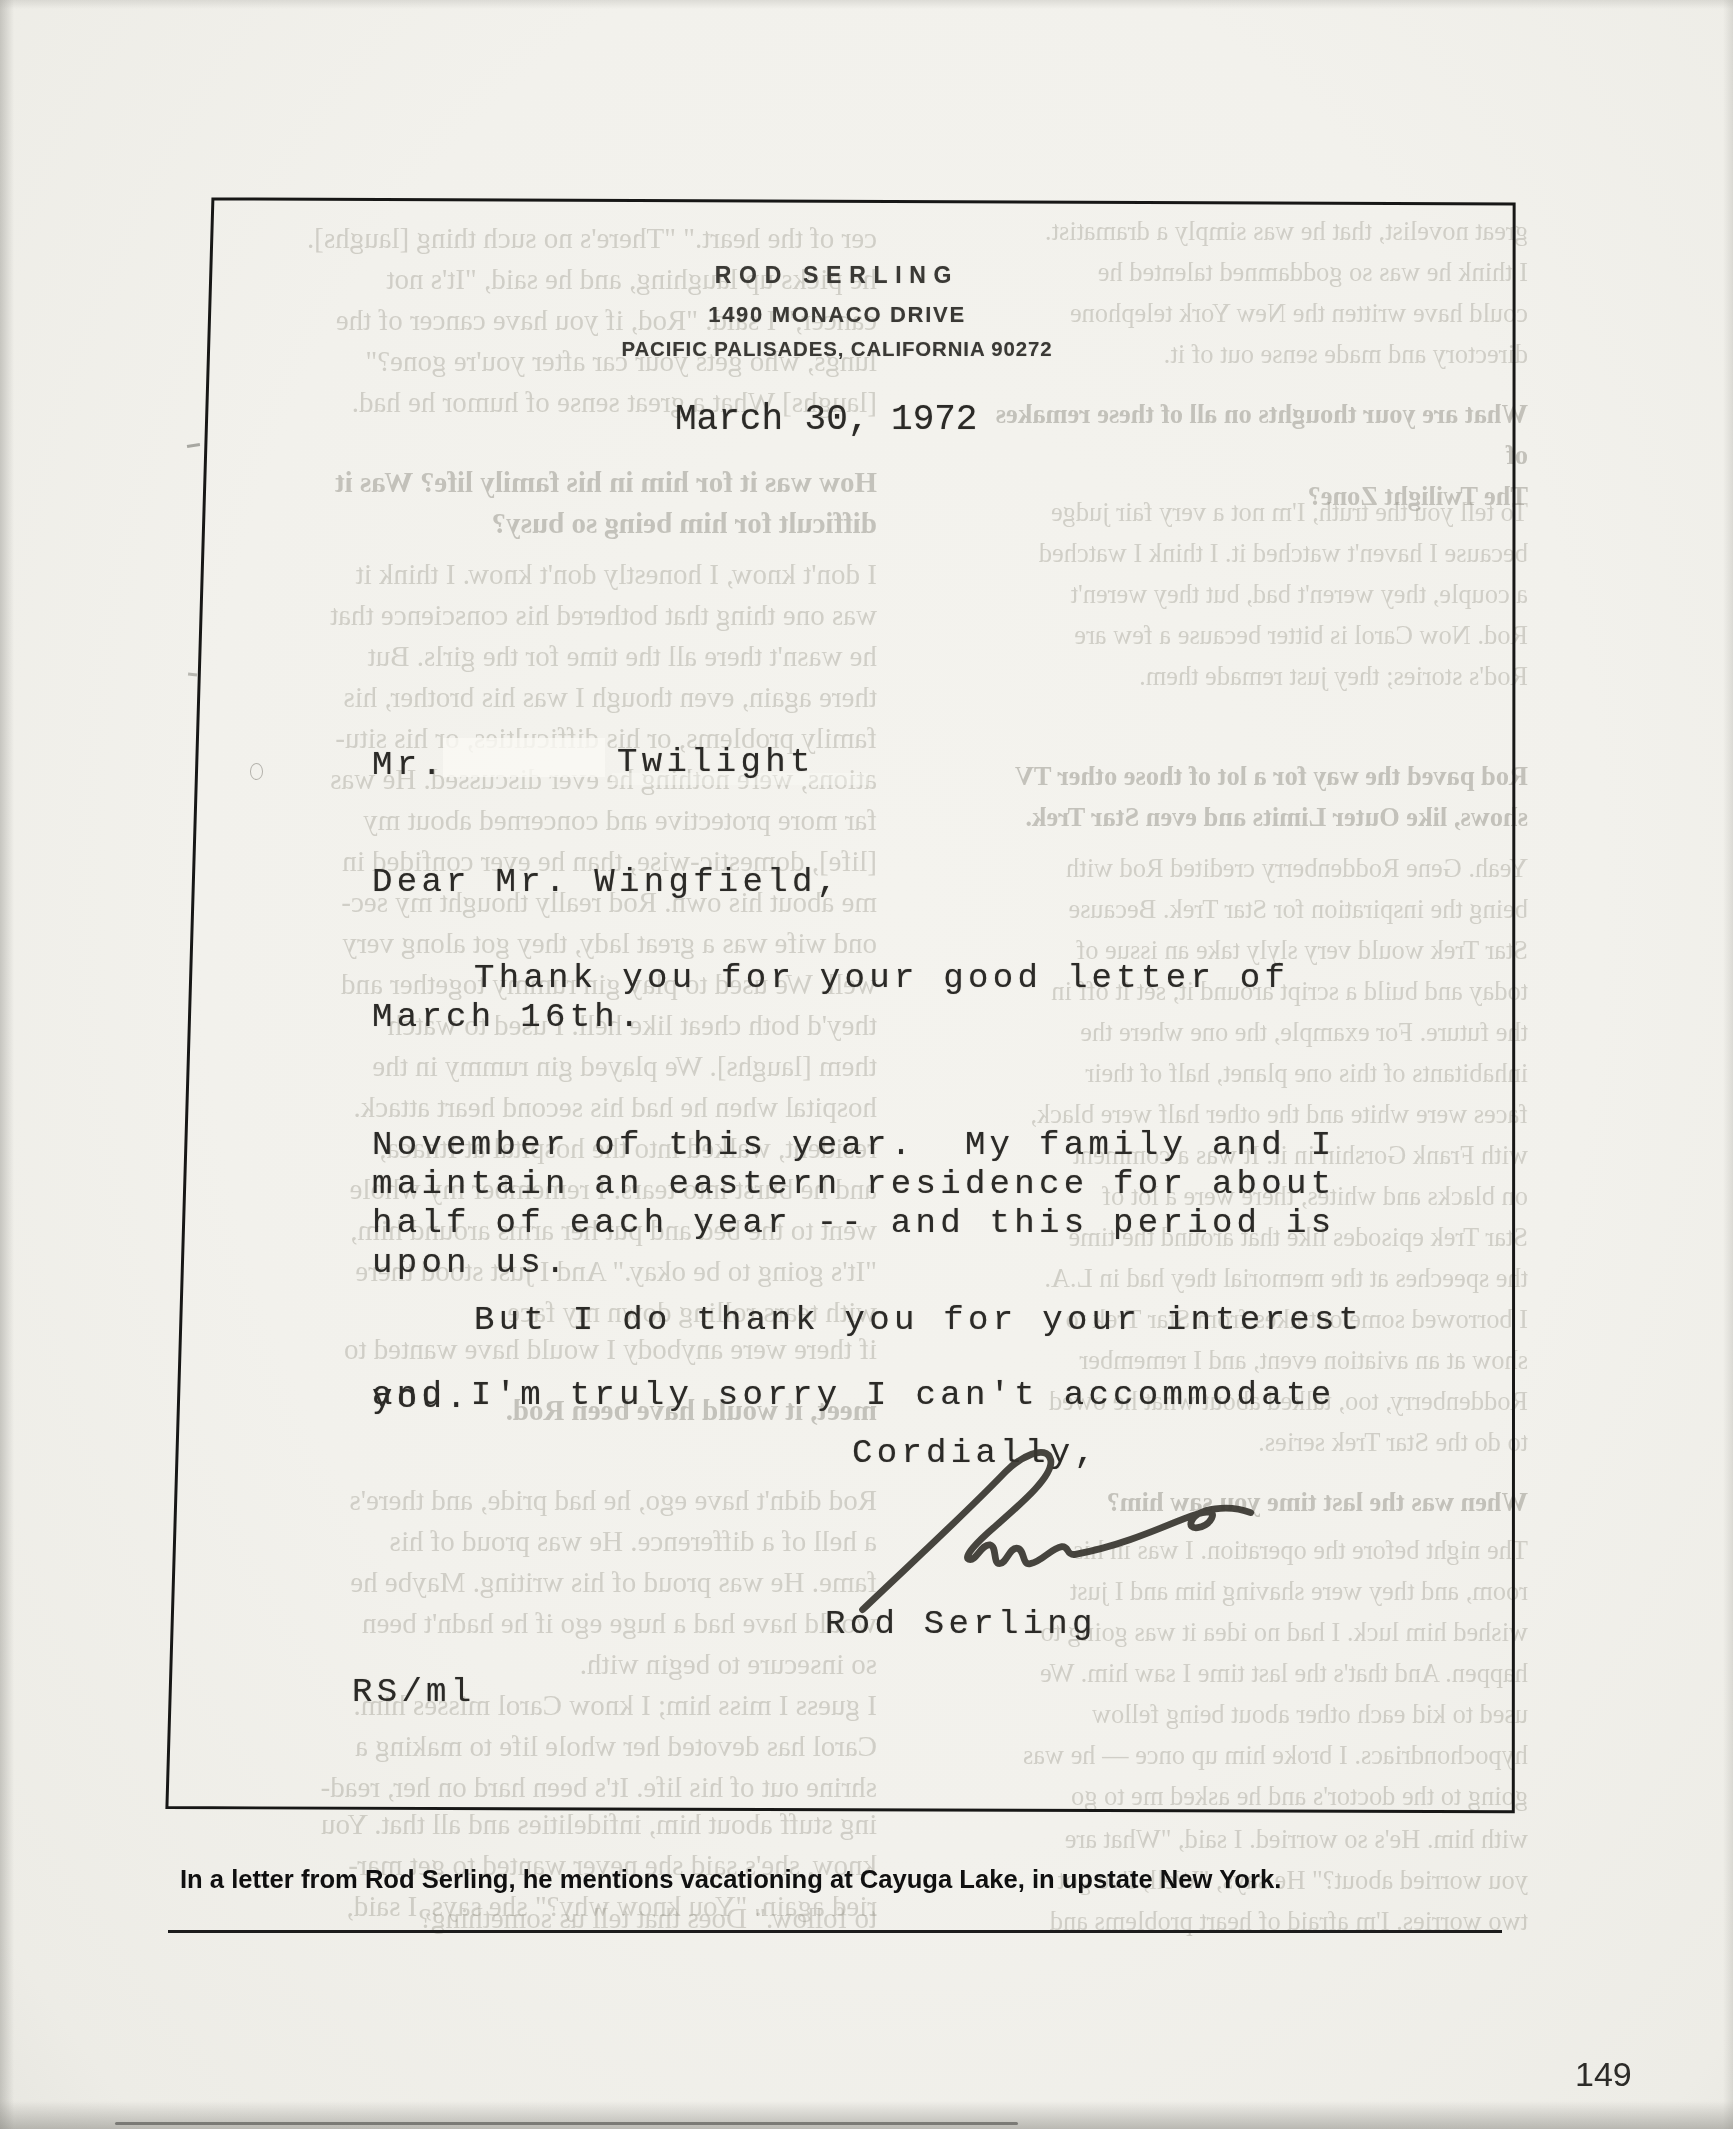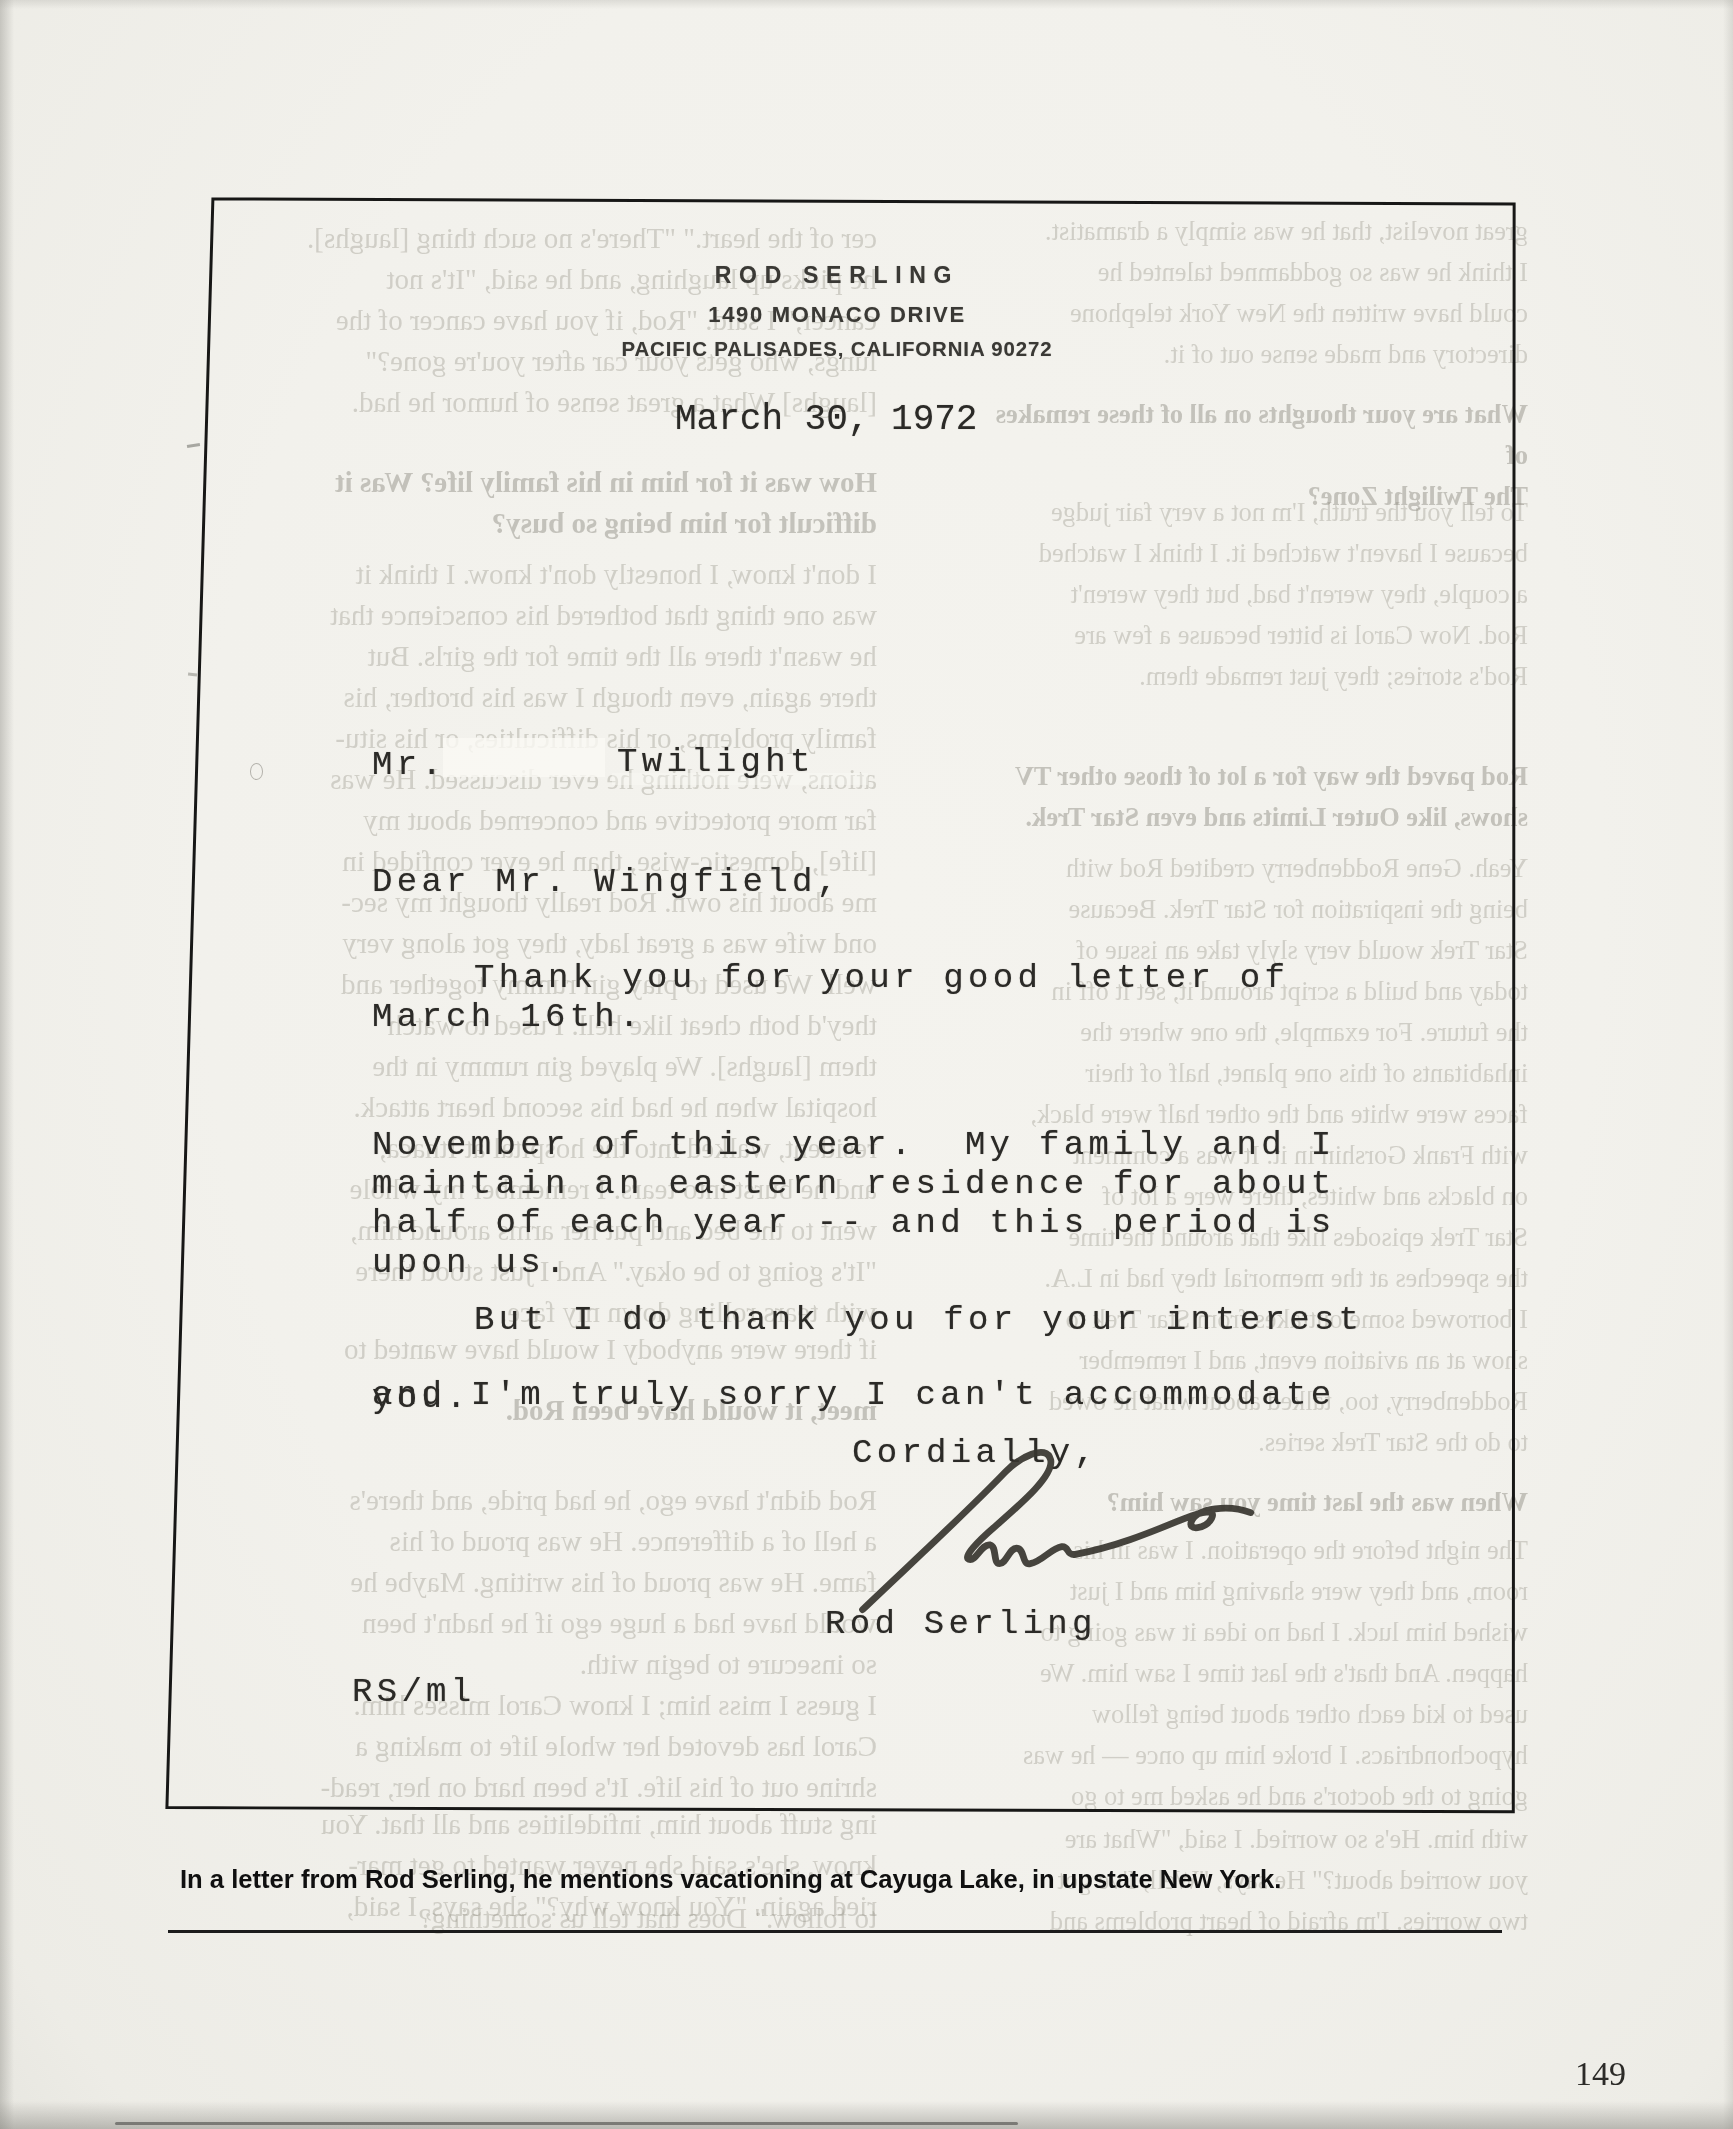--- a/index.html
+++ b/index.html
@@ -45,21 +45,21 @@
   #sig-svg{position:absolute;left:796px;top:1436px;z-index:4;}
   
   .caption{
     position:absolute;left:180px;top:1865px;z-index:3;
     font-family:Liberation Sans, sans-serif;font-weight:bold;
     font-size:25.6px;color:#101010;white-space:nowrap;letter-spacing:0;
   }
   .rule{position:absolute;left:168px;top:1930px;width:1334px;height:3.4px;background:#1c1c1c;z-index:3;}
   .folio{
     position:absolute;left:1575px;top:2055px;z-index:3;
-    font-family:Liberation Serif, serif;font-size:34px;color:#2c2b28;
+    font-family:Liberation Sans, sans-serif;font-size:34px;color:#2c2b28;
   }
   
   .edge{position:absolute;z-index:6;pointer-events:none;}
   .edge-left{left:0;top:0;width:13.6px;height:2130px;background:linear-gradient(to right,rgba(148,147,141,.45),rgba(148,147,141,0));}
   .edge-right{right:0;top:0;width:10.2px;height:2130px;background:linear-gradient(to left,rgba(168,167,161,.30),rgba(168,167,161,0));}
   .edge-top{left:0;top:0;width:1733px;height:8.5px;background:linear-gradient(to bottom,rgba(170,169,163,.30),rgba(170,169,163,0));}
   .edge-bottom{left:0;top:2101px;width:1733px;height:29px;background:linear-gradient(to bottom,rgba(150,149,143,0),rgba(138,137,131,.55));}
   .bottom-line{position:absolute;left:115px;top:2122px;width:903px;height:3.4px;background:rgba(74,74,70,.6);border-radius:1.7px;z-index:6;}
   .speck-ring{position:absolute;left:250px;top:763px;width:11px;height:14.5px;border:1.7px solid rgba(104,102,93,.45);border-radius:50%;z-index:2;}
   .speck-dash{position:absolute;left:187px;top:444px;width:12.8px;height:3.4px;background:rgba(78,77,70,.45);transform:rotate(-8deg);z-index:2;}

